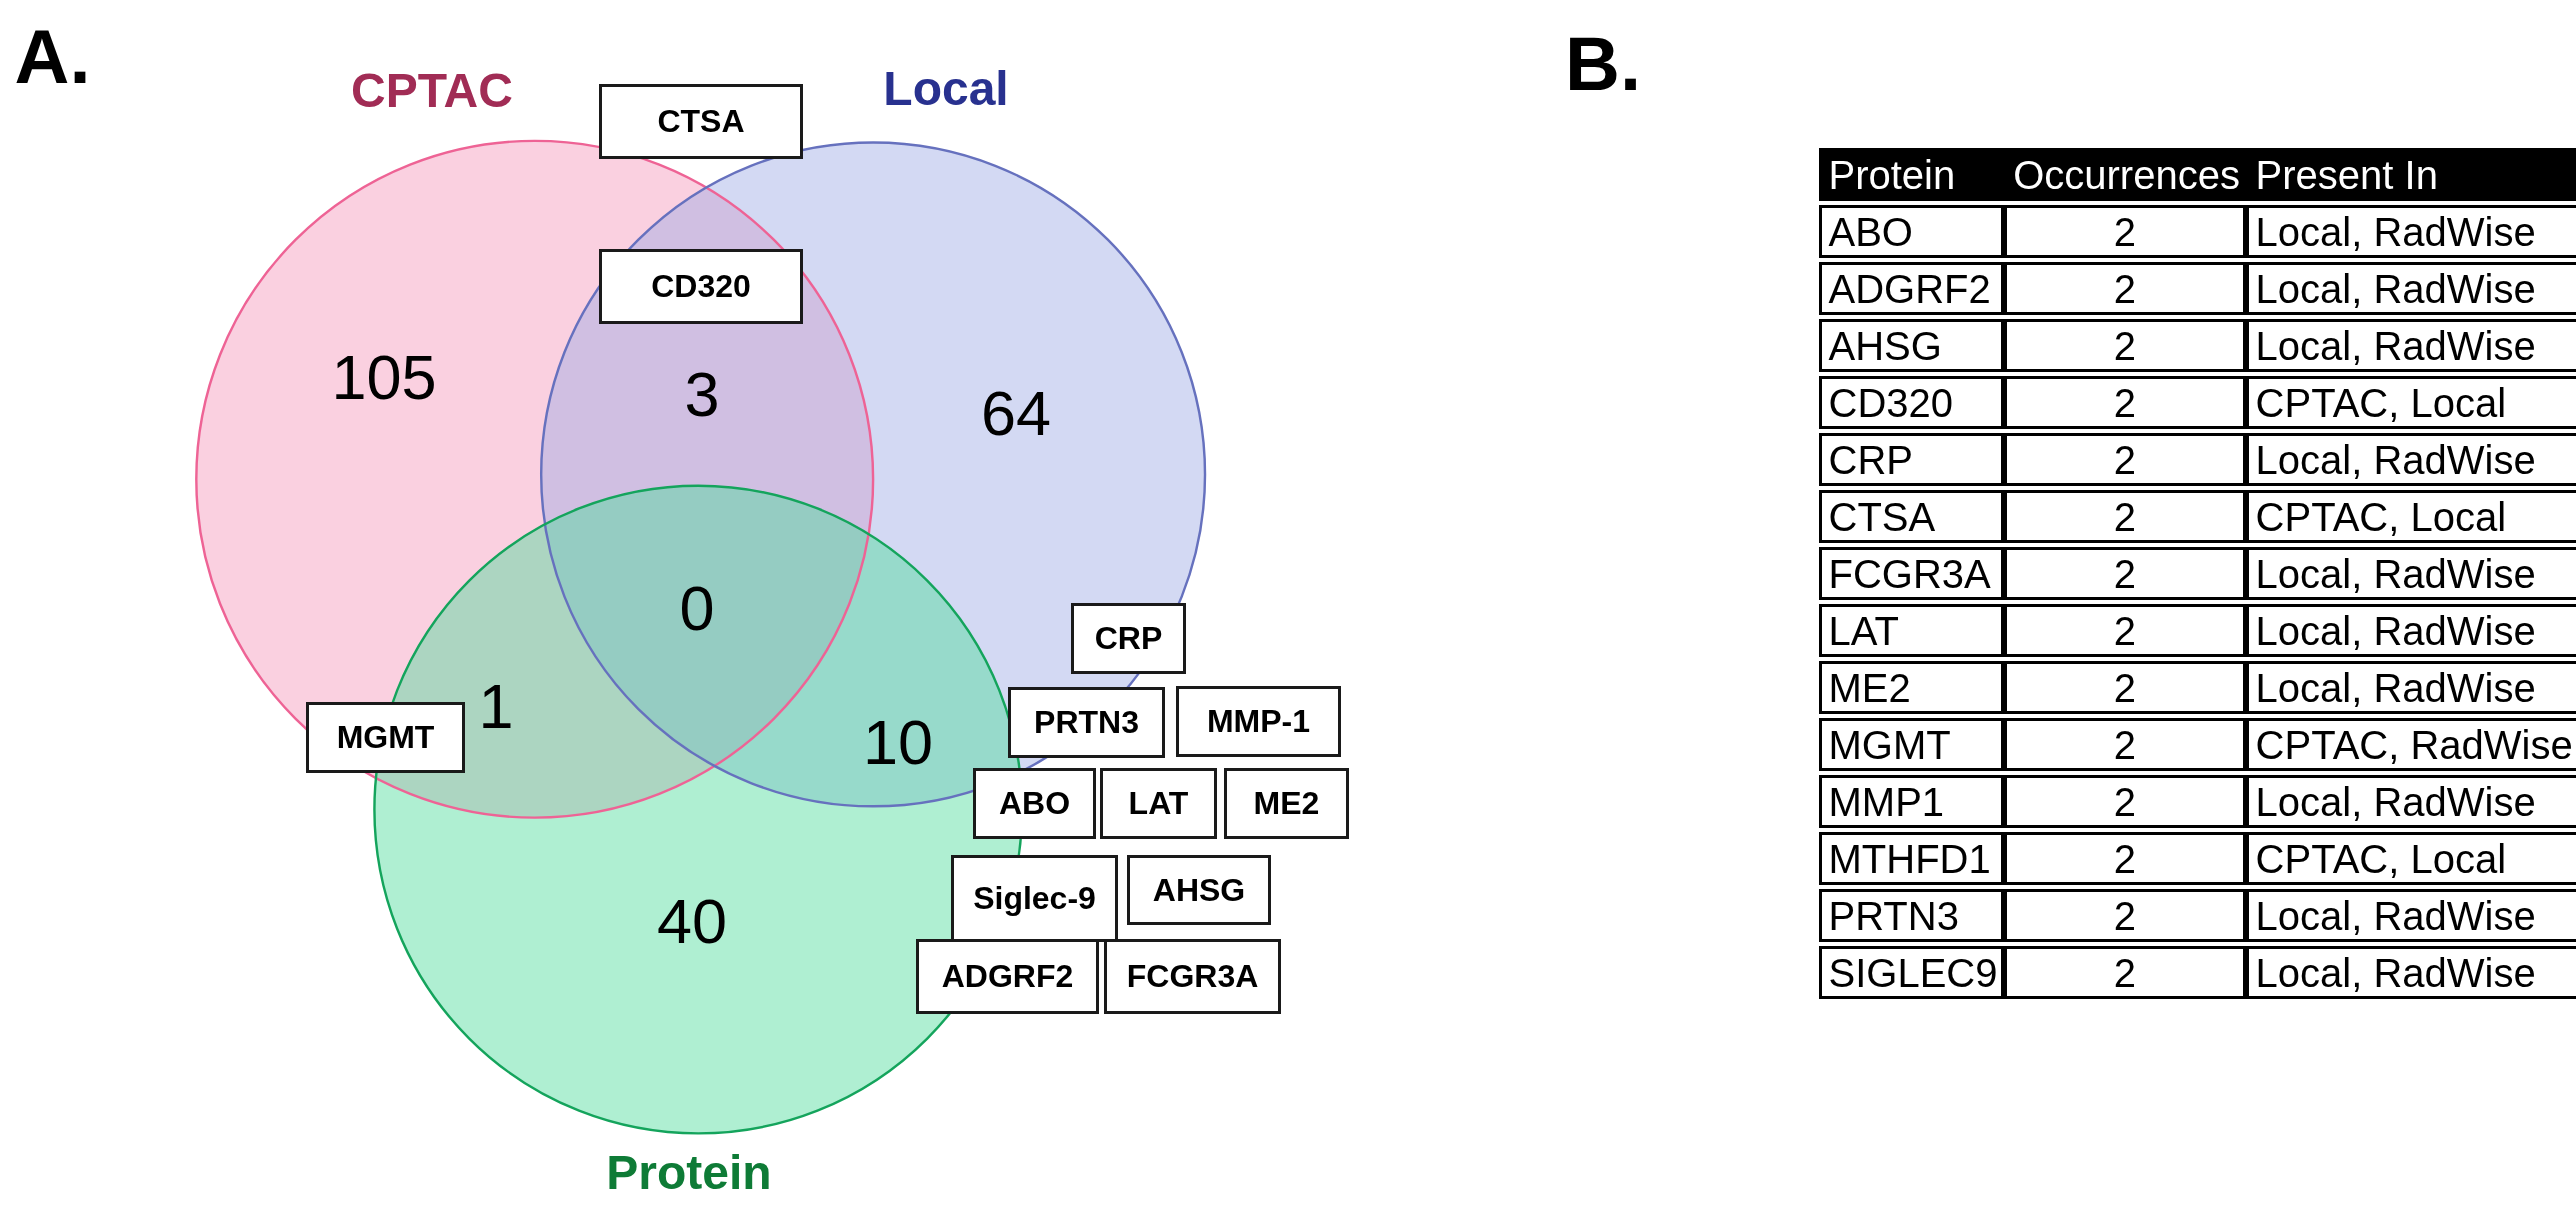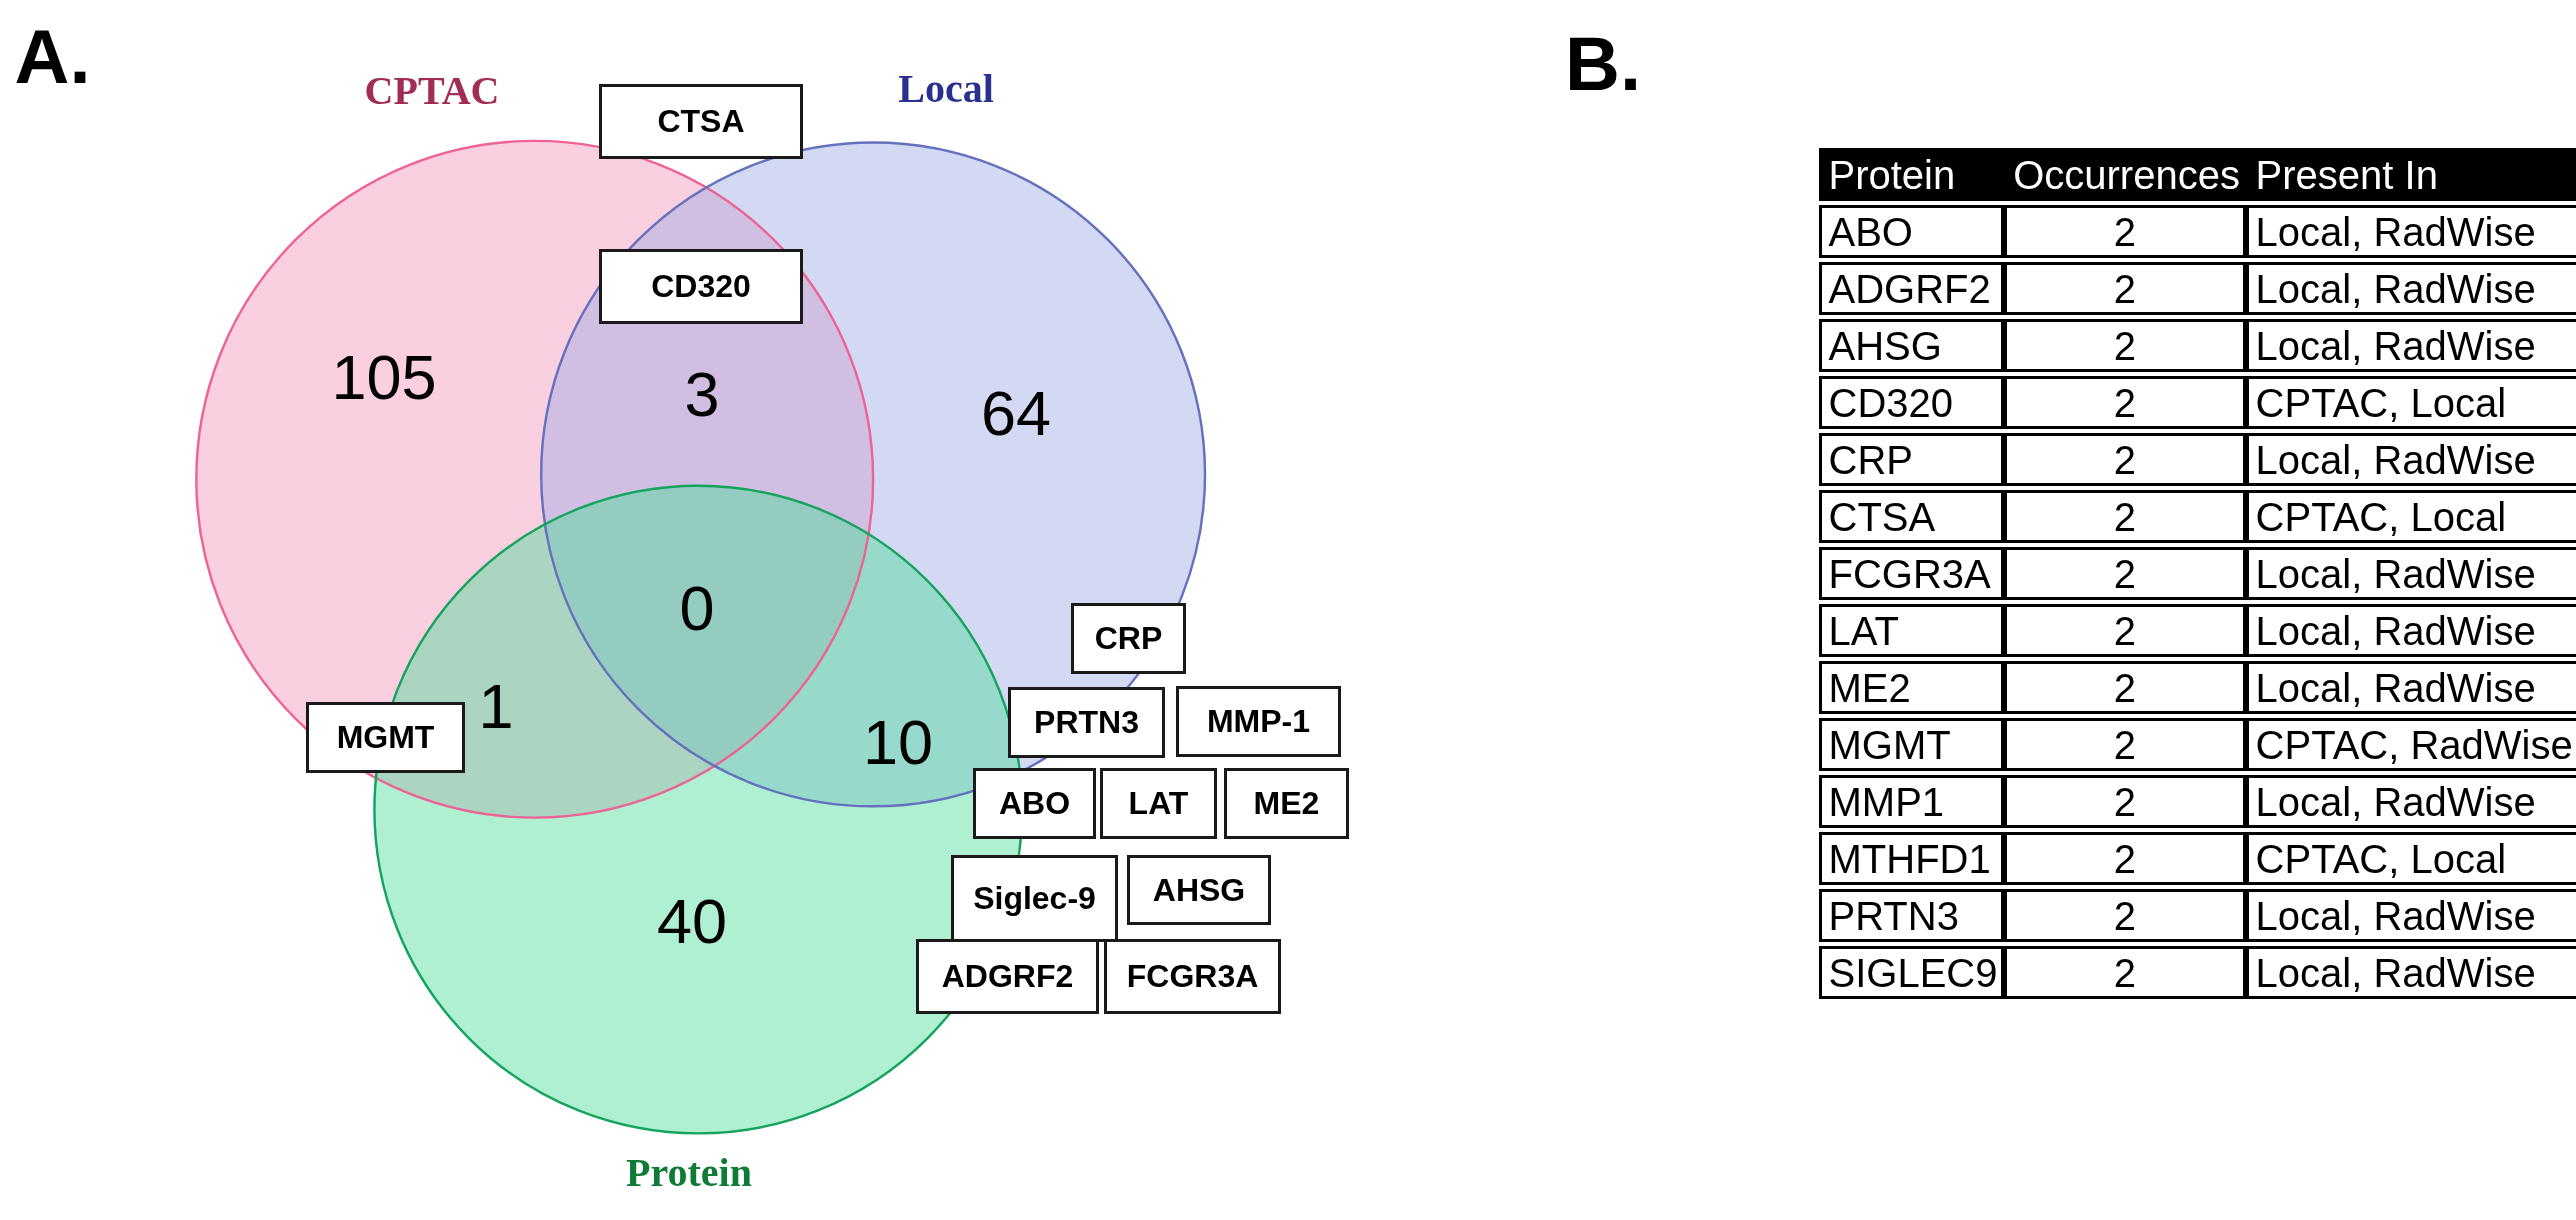--- a/index.html
+++ b/index.html
@@ -6,22 +6,22 @@
   body { width:2576px; height:1220px; position:relative;
          font-family:"Liberation Sans","DejaVu Sans",sans-serif; }
   .stage { position:absolute; left:0; top:0; width:2576px; height:1220px; overflow:hidden; }
 
   .plabel { position:absolute; font-size:76px; font-weight:bold; color:#000; line-height:1; }
   .plabel.a { left:14.6px;  top:19.4px; }
   .plabel.b { left:1565px; top:26px; }
 
   svg.venn { position:absolute; left:0; top:0; }
 
-  .vtitle { position:absolute; transform:translate(-50%,-50%); font-size:40px;
-            font-weight:bold; line-height:1; white-space:nowrap;font-family:Liberation Serif, serif; }
+  .vtitle { position:absolute; transform:translate(-50%,-50%); font-size:48px;
+            font-weight:bold; line-height:1; white-space:nowrap; }
   .vtitle.cptac   { left:432px;  top:91px;  color:#A12C55; }
   .vtitle.local   { left:946px; top:89px;  color:#28318F; }
   .vtitle.radwise { left:689px;  top:1173px; color:#0E7B36; }
 
   .vnum { position:absolute; transform:translate(-50%,-50%); font-size:63px;
           color:#000; line-height:1; white-space:nowrap; }
 
   .gbox { position:absolute; box-sizing:border-box; background:#ffffff;
           border:3.2px solid #1a1a1a; display:flex; align-items:center; justify-content:center;
           font-weight:bold; font-size:32px; color:#000; white-space:nowrap; }

